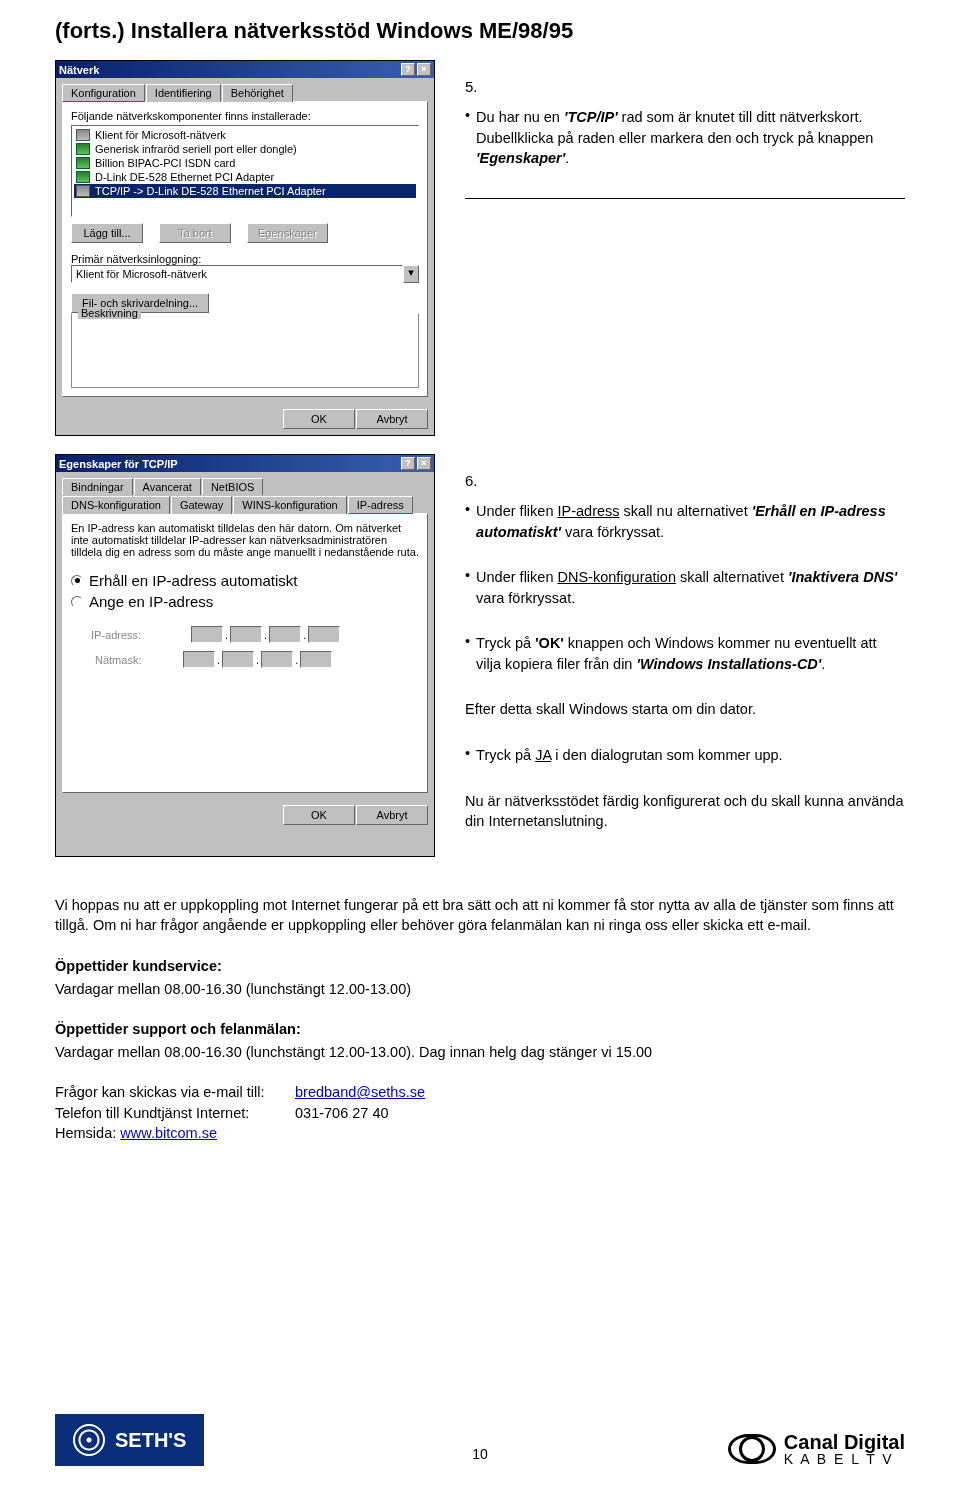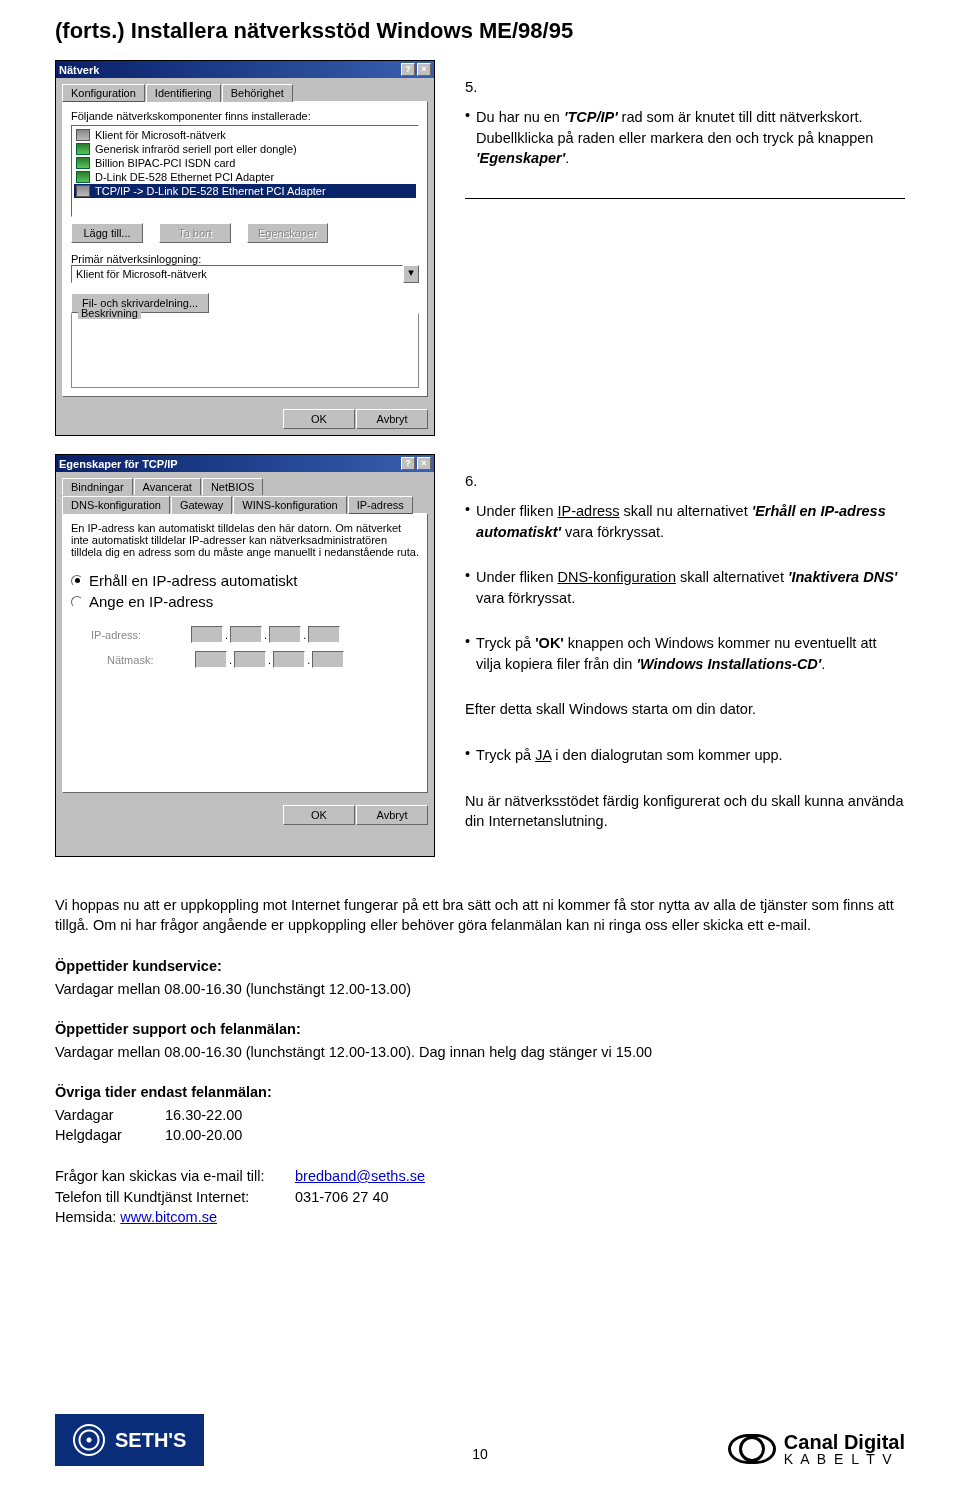--- a/index.html
+++ b/index.html
@@ -327,21 +327,21 @@
         <div class="radio-row">
           <span class="radio"></span>
           <span>Ange en IP-adress</span>
         </div>
         <div style="margin:16px 0 8px 20px; display:flex; align-items:center; gap:30px;">
           <span class="disabled-text" style="width:70px;">IP-adress:</span>
           <span class="ip-field">
             <span class="ip-seg"></span>.<span class="ip-seg"></span>.<span class="ip-seg"></span>.<span class="ip-seg"></span>
           </span>
         </div>
-        <div style="margin:8px 0 8px 36px; display:flex; align-items:center; gap:18px;">
+        <div style="margin:8px 0 8px 24px; display:flex; align-items:center; gap:18px;">
           <span class="disabled-text" style="width:70px;">Nätmask:</span>
           <span class="ip-field">
             <span class="ip-seg"></span>.<span class="ip-seg"></span>.<span class="ip-seg"></span>.<span class="ip-seg"></span>
           </span>
         </div>
       </div>
       <div class="bottom-btns">
         <div class="btn">OK</div>
         <div class="btn">Avbryt</div>
       </div>
@@ -382,31 +382,20 @@
     <div>
       <div class="sect-head">Öppettider kundservice:</div>
       <p>Vardagar mellan 08.00-16.30 (lunchstängt 12.00-13.00)</p>
     </div>
 
     <div>
       <div class="sect-head">Öppettider support och felanmälan:</div>
       <p>Vardagar mellan 08.00-16.30 (lunchstängt 12.00-13.00). Dag innan helg dag stänger vi 15.00</p>
     </div>
 
-    <div>
-      <div class="sect-head">Övriga tider endast felanmälan:</div>
-      <div class="info-row">
-        <span style="width:110px;">Vardagar</span>
-        <span>16.30-22.00</span>
-      </div>
-      <div class="info-row" style="margin-bottom:20px;">
-        <span style="width:110px;">Helgdagar</span>
-        <span>10.00-20.00</span>
-      </div>
-    </div>
 
     <div>
       <div class="info-row">
         <span class="info-label">Frågor kan skickas via e-mail till:</span>
         <span class="link">bredband@seths.se</span>
       </div>
       <div class="info-row">
         <span class="info-label">Telefon till Kundtjänst Internet:</span>
         <span>031-706 27 40</span>
       </div>

